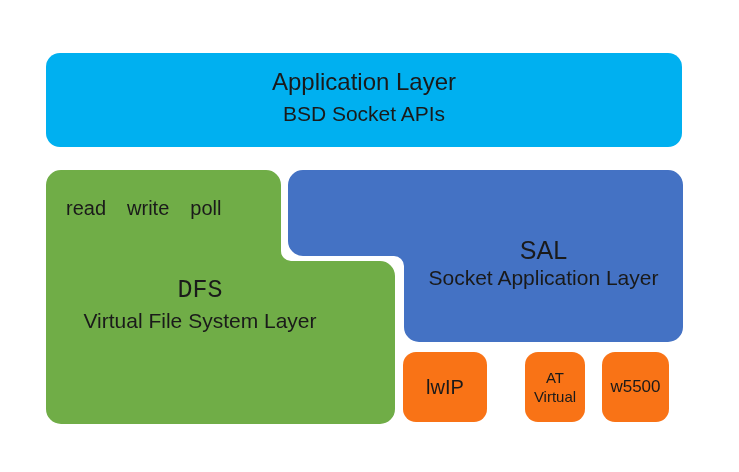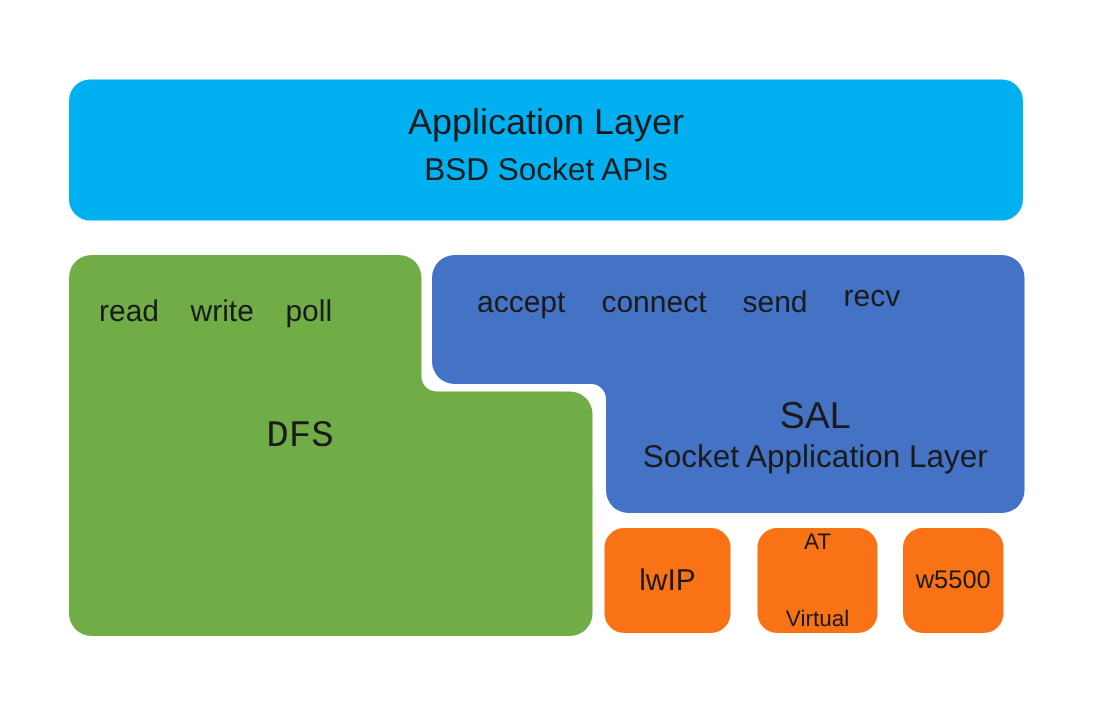--- a/index.html
+++ b/index.html
@@ -53,40 +53,39 @@
   }
   .dfs-label .t-xl { font-size: 25px; line-height: 30px; font-family: Liberation Mono, monospace; }
   .dfs-label .t-lg { font-size: 21px; line-height: 30px; }
 
   
   .sal-label {
     left: 404px;
     top: 236px;
     width: 279px;
     text-align: center;
-    margin-top: 27px;
   }
   .sal-label .t-xl { font-size: 25px; line-height: 28px; }
   .sal-label .t-lg { font-size: 21px; line-height: 28px; }
 
   
   .impl {
     position: absolute;
     top: 352px;
     height: 70px;
     border-radius: 13px;
     background: #f97316;
     display: flex;
     flex-direction: column;
     align-items: center;
     justify-content: center;
     text-align: center;
   }
   .impl-lwip  { left: 403px; width: 84px; font-size: 20px; }
-  .impl-at    { left: 505px; width: 80px; font-size: 15px; line-height: 19px; justify-content: space-between; }
+  .impl-at    { left: 525px; width: 60px; font-size: 15px; line-height: 19px; }
   .impl-w5500 { left: 602px; width: 67px; font-size: 17px; }
 </style>
 </head>
 <body>
 
 <div class="canvas">
 
   <svg class="shapes" width="739" height="472" viewBox="0 0 739 472" aria-hidden="true">
 
     <rect x="46" y="53" width="636" height="94" rx="14" fill="#00B0F0"></rect>
@@ -100,29 +99,24 @@
     <span>read</span>
     <span>write</span>
     <span>poll</span>
   </div>
 
   <div class="abs app-text">
     <div class="t-xl">Application Layer</div>
     <div class="t-lg">BSD Socket APIs</div>
   </div>
 
-  <div class="abs calls sal-calls">
-    <span>accept</span>
-    <span>connect</span>
-    <span>send</span>
-    <span>recv</span>
-  </div>
 
   <div class="abs dfs-label">
     <div class="t-xl">DFS</div>
+    <div class="t-lg">Virtual File System Layer</div>
   </div>
 
   <div class="abs sal-label">
     <div class="t-xl">SAL</div>
     <div class="t-lg">Socket Application Layer</div>
   </div>
 
   <div class="impl impl-lwip">
     <span>lwIP</span>
   </div>

